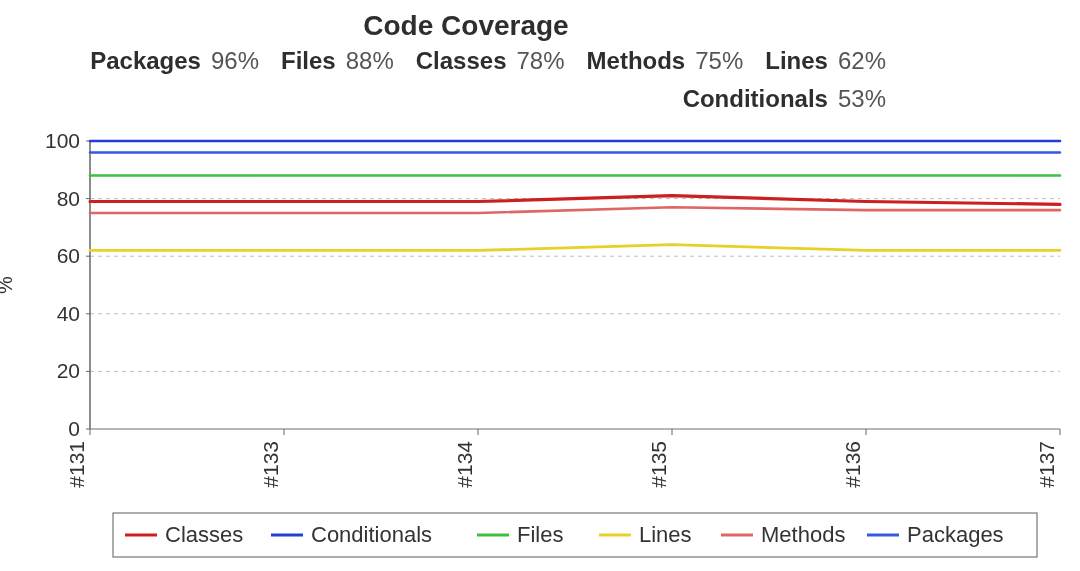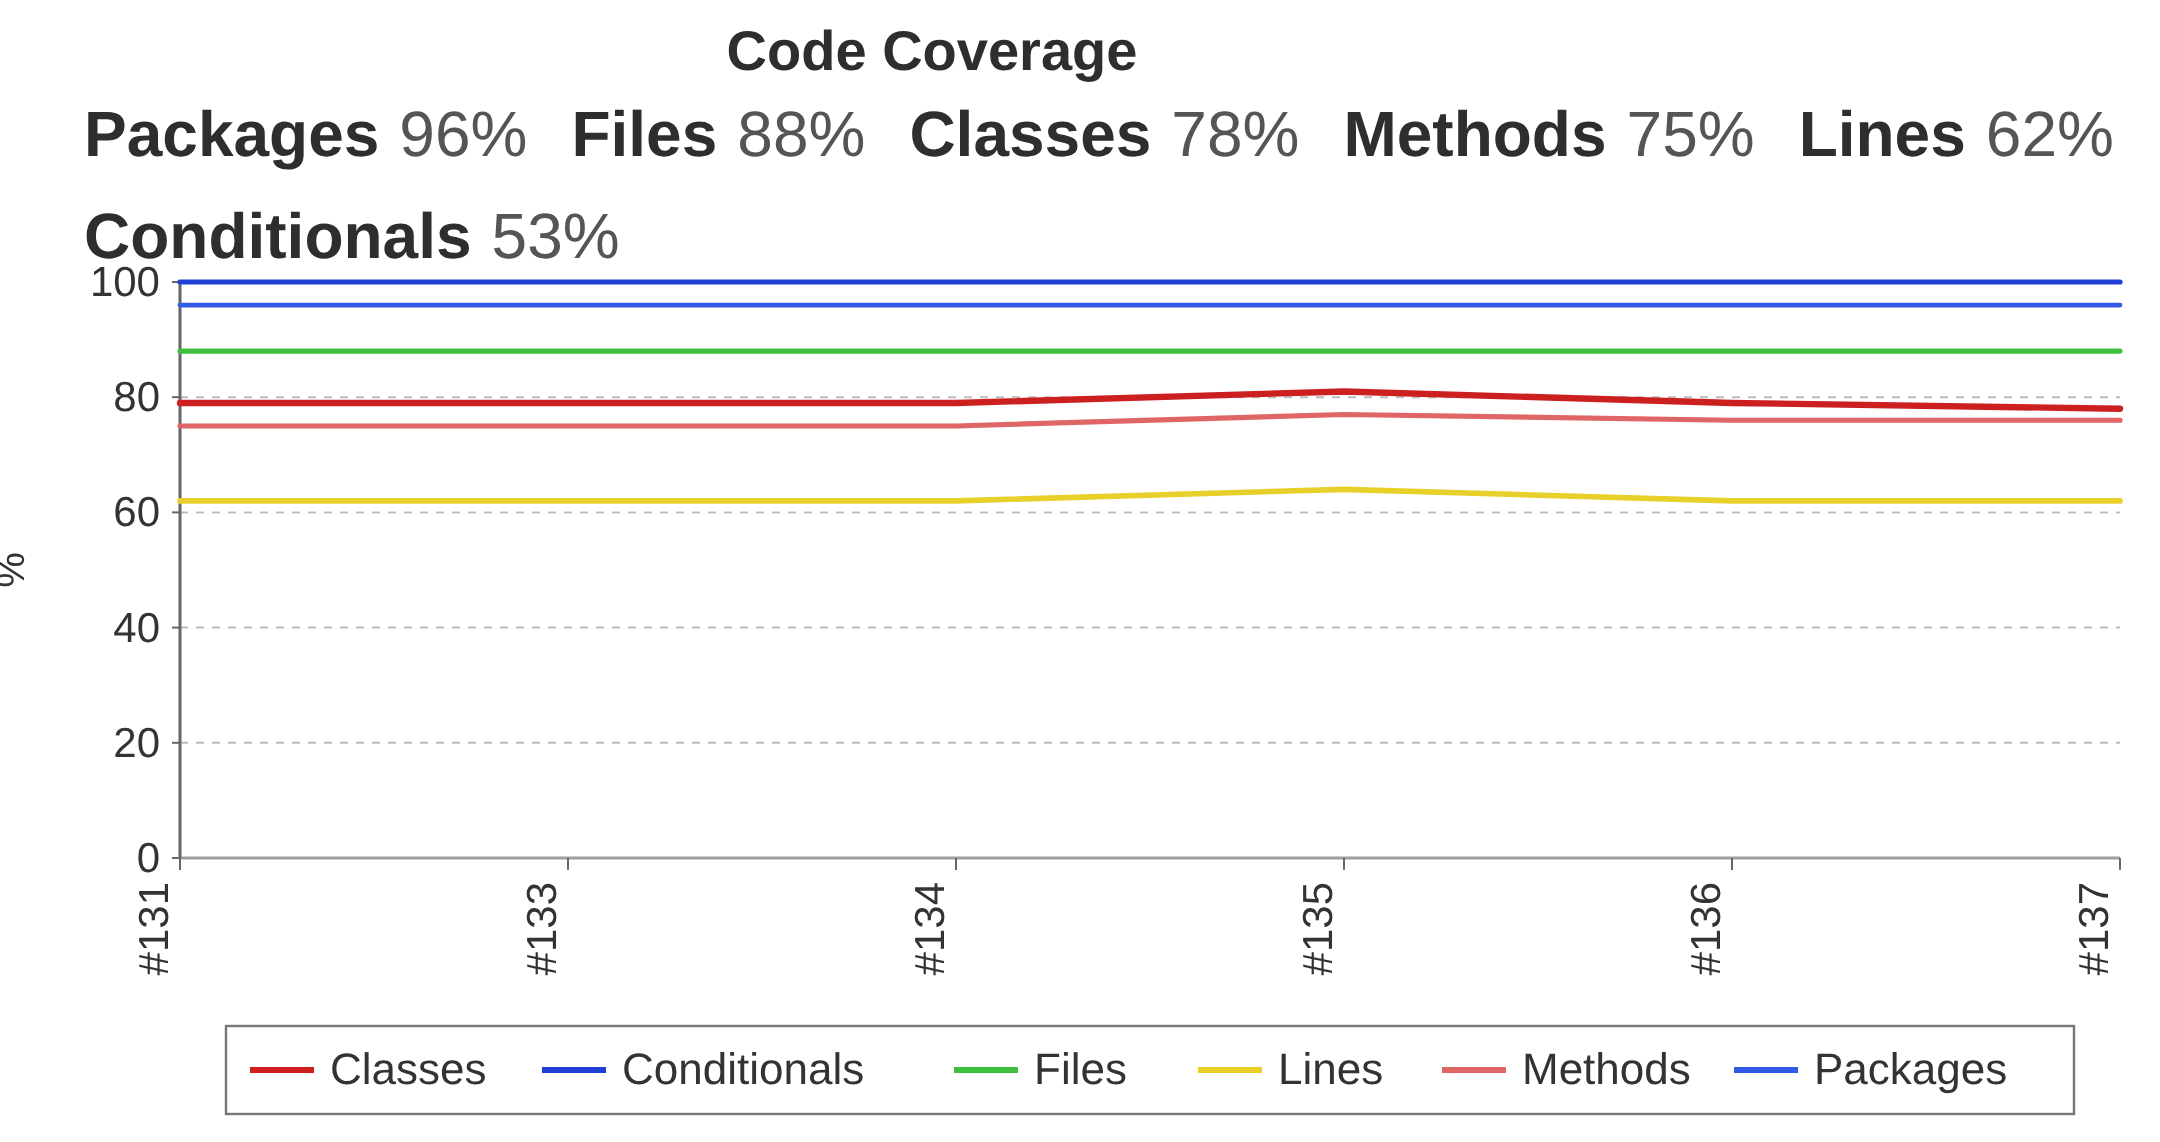--- a/index.html
+++ b/index.html
@@ -21,23 +21,24 @@
   .title {
     text-align: center;
     font-weight: 700;
     font-size: 28px;
     color: #2e2e2e;
     padding-top: 10px;
   }
   .summary {
     padding-left: 42px;
     padding-right: 24px;
-    font-size: 32px;
+    font-size: 24px;
     color: #444444;
     line-height: 1.6;
+    text-align: right;
   }
   .summary b {
     color: #2e2e2e;
     font-weight: 700;
     margin-right: 10px;
   }
   .summary span.val {
     margin-right: 22px;
     color: #555555;
   }

